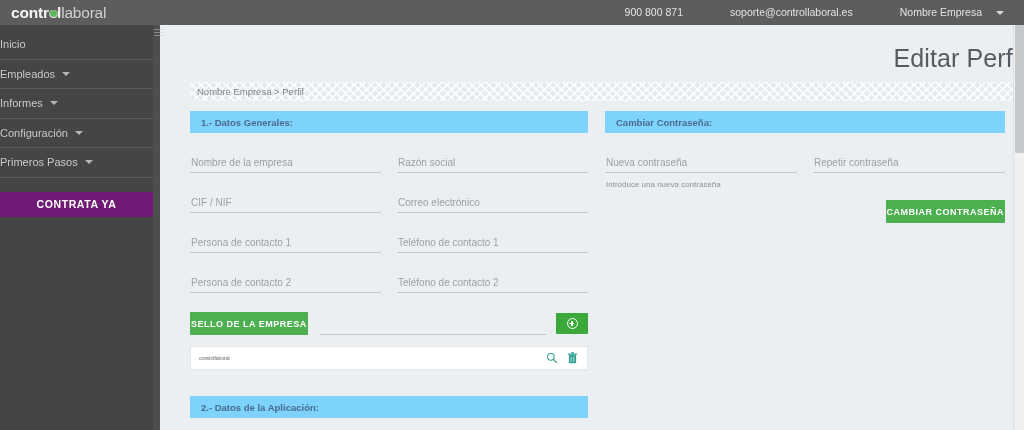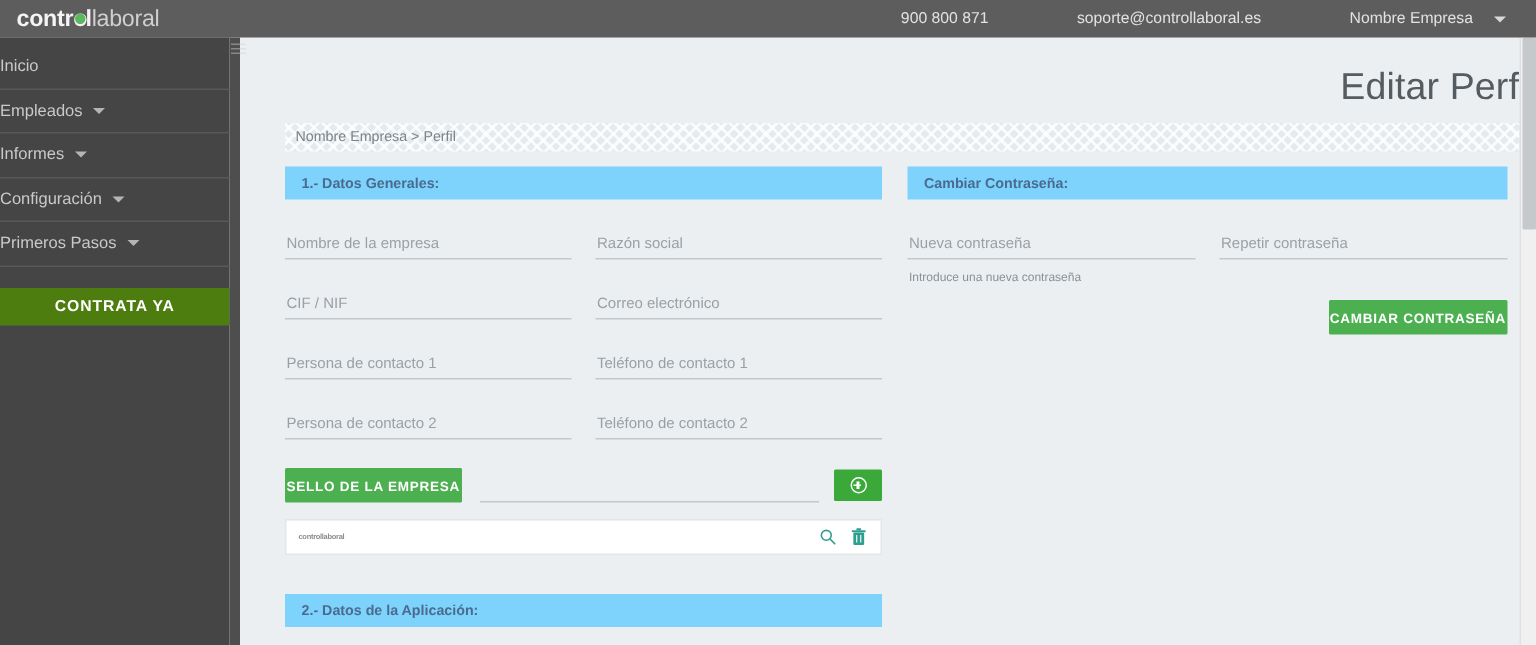--- a/index.html
+++ b/index.html
@@ -36,21 +36,21 @@
     width: 7px; height: 7px;
     background: #5cb85c;
     border-radius: 50%;
     margin: 0 0px 0 -8px;
     position: relative; top: -1px;
   }
   .topbar-right {
     flex: 1; display: flex; align-items: center;
     justify-content: flex-end;
     padding-right: 16px;
-    gap: 15px;
+    gap: 3px;
   }
   .tb-item {
     color: #e2e2e2; font-size: 10.5px;
     padding: 0 22px; white-space: nowrap;
     line-height: 25px;
   }
   .tb-user { display: flex; align-items: center; gap: 14px; padding-right: 4px;}
   .caret-down {
     width: 0; height: 0;
     border-left: 4px solid transparent;
@@ -76,21 +76,21 @@
   .nav-item:first-child { margin-top: 5px; }
   .nav-caret {
     width: 0; height: 0;
     border-left: 4px solid transparent;
     border-right: 4px solid transparent;
     border-top: 4px solid #b5b5b5;
   }
   .cta {
     margin-top: 14px;
     height: 25px;
-    background: #4d7c0f;
+    background: #701a75;
     color: #ffffff;
     font-size: 10.5px; font-weight: bold;
     letter-spacing: 0.6px;
     display: flex; align-items: center; justify-content: center;
   }
 
   
   .collapse-strip {
     position: absolute; top: 25px; left: 153px;
     width: 7px; height: 405px;

